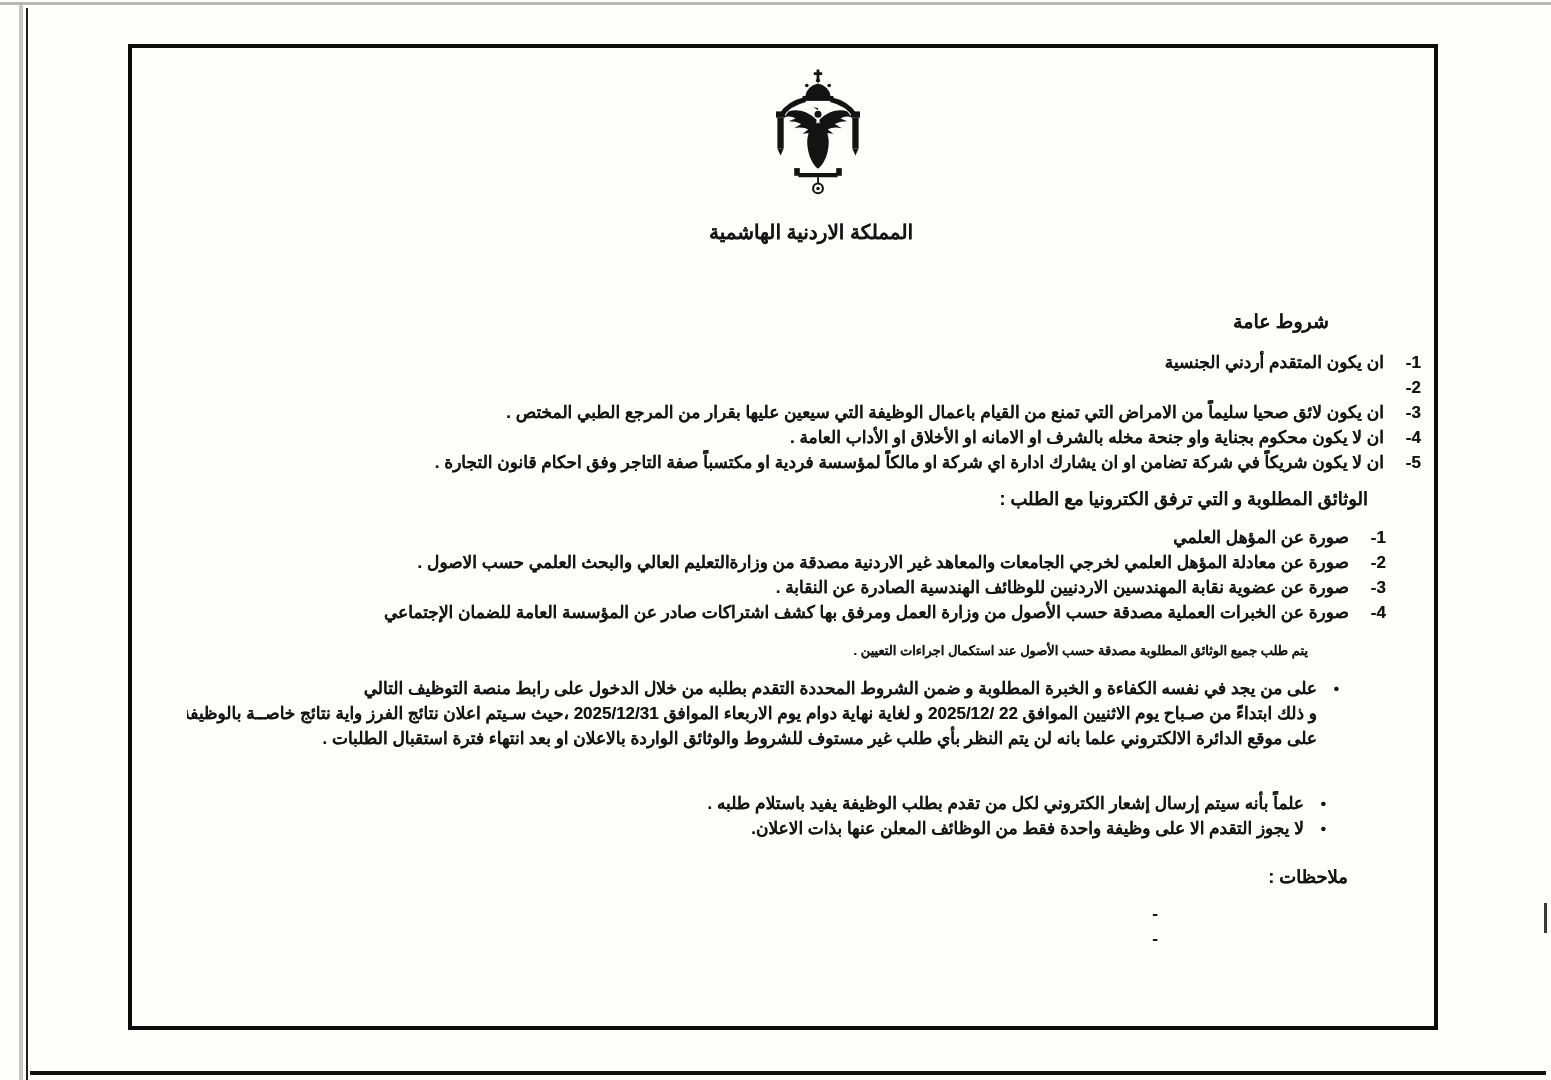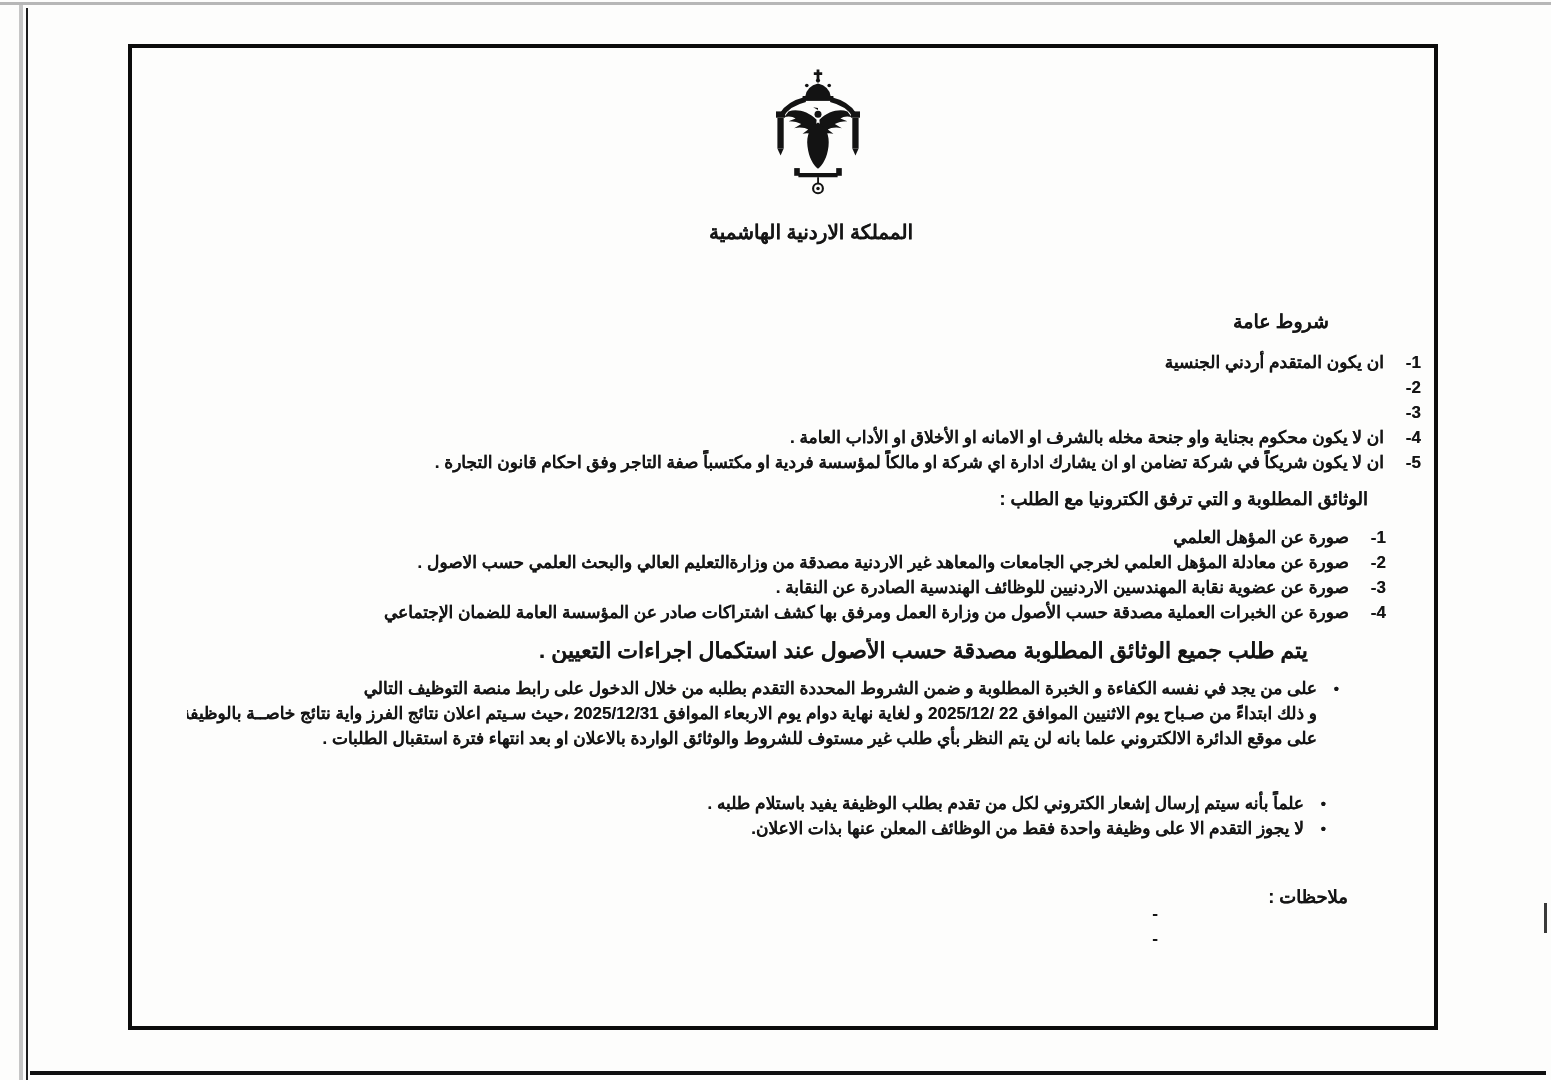--- a/index.html
+++ b/index.html
@@ -20,21 +20,21 @@
     text-shadow:0 0 .5px rgba(0,0,0,.65);
   }
   .emblem{position:absolute;left:620px;top:20px;width:132px;height:140px;}
   .emblem svg{width:100%;height:100%;}
   .kingdom{
     position:absolute;left:554px;top:172px;width:250px;height:40px;
     text-align:center;font-size:20px;letter-spacing:-.5px;
   }
   .h-main{position:absolute;font-size:19px;white-space:nowrap;}
   .h-sub{position:absolute;font-size:18px;white-space:nowrap;}
-  .line{position:absolute;font-size:22px;line-height:25px;white-space:nowrap;overflow:hidden;}
+  .line{position:absolute;font-size:13px;line-height:25px;white-space:nowrap;overflow:hidden;}
   .vlist{position:absolute;display:flex;flex-direction:column;}
   .row{display:flex;gap:13px;height:25px;font-size:17px;line-height:25px;overflow:hidden;}
   .row .num{min-width:24px;flex:0 0 auto;}
   .row .txt{white-space:nowrap;text-align:right;}
   .bullet-row{position:absolute;display:flex;gap:8px;overflow:hidden;}
   .bullet-row .mark{flex:0 0 14px;font-size:15px;line-height:25px;}
   .bullet-row .btxt{font-size:17px;line-height:25px;white-space:nowrap;overflow:hidden;}
   .para{display:flex;flex-direction:column;}
   .para .pline{height:25px;font-size:17px;line-height:25px;white-space:nowrap;overflow:hidden;}
   .note-row{position:absolute;display:flex;gap:17px;overflow:hidden;}
@@ -93,20 +93,21 @@
     <div class="vlist" style="right:13px;left:40px;top:302px;">
       <div class="row">
         <span class="num">1-</span>
         <span class="txt">ان يكون المتقدم أردني الجنسية</span>
       </div>
       <div class="row">
         <span class="num">2-</span>
       </div>
       <div class="row">
         <span class="num">3-</span>
+        <span class="txt">ان يكون لائق صحيا سليماً من الامراض التي تمنع من القيام باعمال الوظيفة التي سيعين عليها بقرار من المرجع الطبي المختص .</span>
       </div>
       <div class="row">
         <span class="num">4-</span>
         <span class="txt">ان لا يكون محكوم بجناية واو جنحة مخله بالشرف او الامانه او الأخلاق او الأداب العامة .</span>
       </div>
       <div class="row">
         <span class="num">5-</span>
         <span class="txt">ان لا يكون شريكاً في شركة تضامن او ان يشارك ادارة اي شركة او مالكاً لمؤسسة فردية او مكتسباً صفة التاجر وفق احكام قانون التجارة .</span>
       </div>
     </div>
@@ -148,21 +149,21 @@
 
     <div class="bullet-row" style="right:108px;left:100px;top:743px;">
       <span class="mark">•</span>
       <span class="btxt">علماً بأنه سيتم إرسال إشعار الكتروني لكل من تقدم بطلب الوظيفة يفيد باستلام طلبه .</span>
     </div>
     <div class="bullet-row" style="right:108px;left:100px;top:768px;">
       <span class="mark">•</span>
       <span class="btxt">لا يجوز التقدم الا على وظيفة واحدة فقط من الوظائف المعلن عنها بذات الاعلان.</span>
     </div>
 
-    <div class="h-sub" style="right:86px;top:838px;">ملاحظات :</div>
+    <div class="h-sub" style="right:86px;top:818px;">ملاحظات :</div>
 
     <div class="note-row" style="right:276px;left:120px;top:853px;">
       <span class="dash">-</span>
     </div>
     <div class="note-row" style="right:276px;left:120px;top:878px;">
       <span class="dash">-</span>
     </div>
 
   </div>
 </div>

